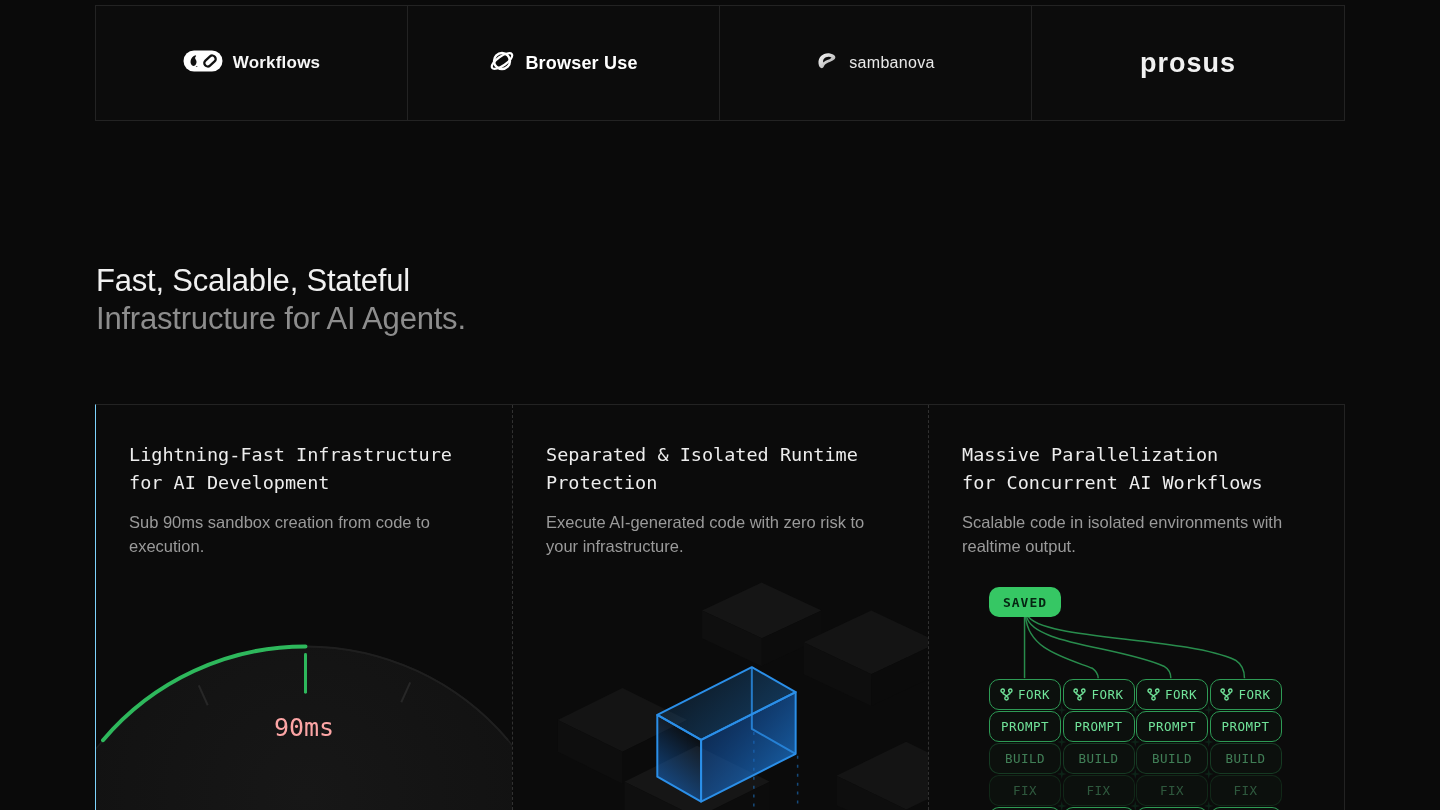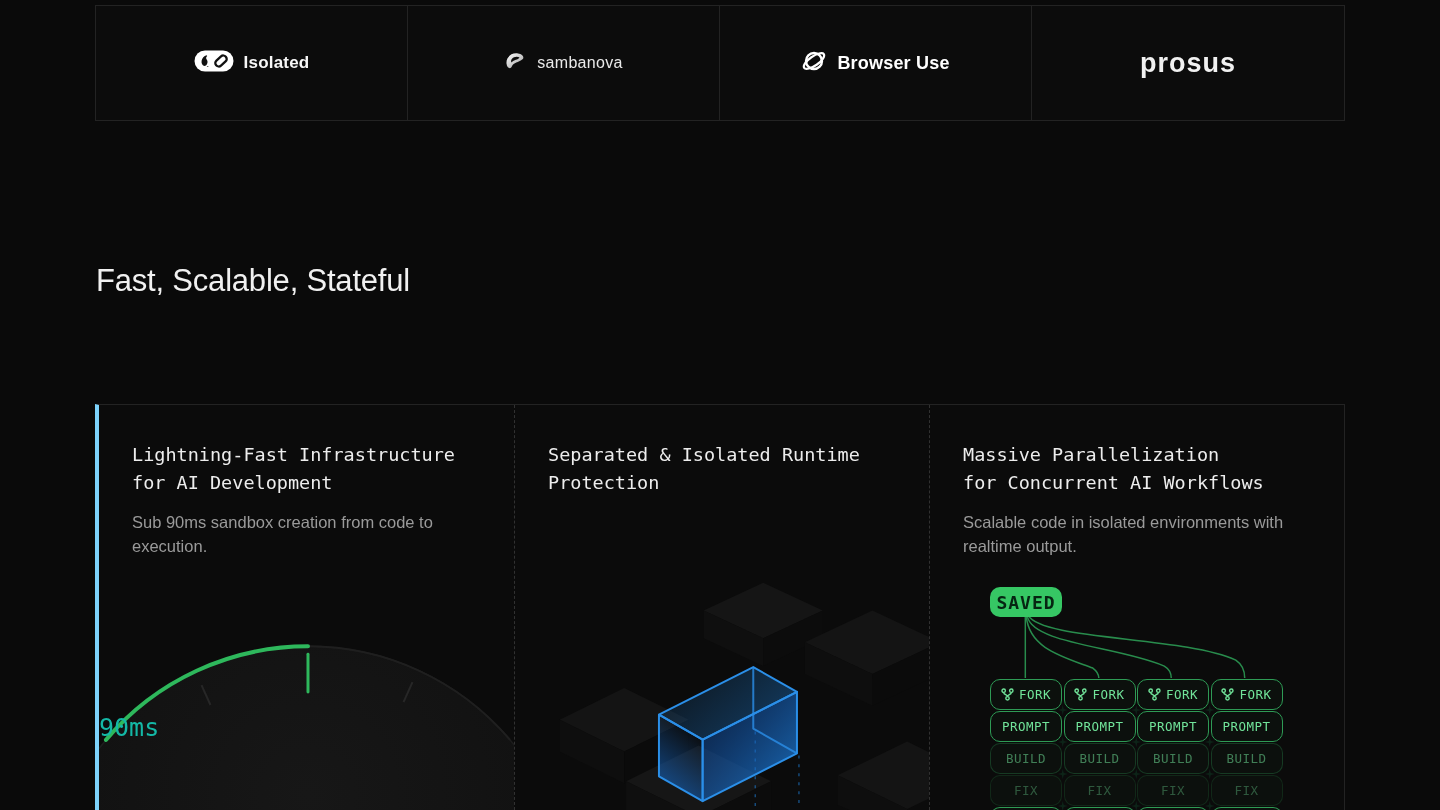--- a/index.html
+++ b/index.html
@@ -24,48 +24,48 @@
 
   
   .hero{ position:absolute; left:96px; top:262px; }
   .hero .l1{ font-size:31px; line-height:38px; font-weight:500; color:#f1f1f1; letter-spacing:-.2px; }
   .hero .l2{ font-size:31px; line-height:38px; font-weight:400; color:#8d8d8d; letter-spacing:-.2px; }
 
   
   .cards{
     position:absolute; left:95px; top:404px; width:1250px; height:406px;
     display:grid; grid-template-columns:1fr 1fr 1fr;
-    border-top:1px solid #232323; border-left:4px solid #7dd3fc; border-right:1px solid #232323;
+    border-top:1px solid #232323; border-left:1px solid #7dd3fc; border-right:1px solid #232323;
   }
   .card{ position:relative; overflow:hidden; padding:36px 33px 0 33px; background:#0b0b0b; }
   .card + .card{ border-left:1px dashed #313131; }
   .card-title{
     font-family:"DejaVu Sans Mono", monospace;
     font-size:18.5px; line-height:28px; font-weight:500; color:#ededed;
     white-space:pre-line; letter-spacing:0;
   }
   .card-desc{
     margin-top:13px; max-width:345px;
     font-size:16.5px; line-height:24px; color:#9a9a9a; font-weight:400;
   }
   .illus{ position:absolute; left:0; top:0; width:100%; height:100%; pointer-events:none; }
 
   
   .gauge-value{
-    position:absolute; left:0; top:0; width:100%; text-align:left;
-    font-family:"DejaVu Sans Mono", monospace; font-size:25px; color:#14b8a6;
+    position:absolute; left:0; top:0; width:100%; text-align:center;
+    font-family:"DejaVu Sans Mono", monospace; font-size:25px; color:#fca5a5;
   }
 
   
   .diagram{ position:absolute; inset:0; }
   .saved-badge{
     position:absolute; left:60px; top:182px; width:72px; height:30px;
     background:#36c764; border-radius:10px;
     display:flex; align-items:center; justify-content:center;
-    font-family:"DejaVu Sans Mono", monospace; font-size:18px; letter-spacing:1px;
+    font-family:"DejaVu Sans Mono", monospace; font-size:13px; letter-spacing:1px;
     color:#062512; font-weight:700;
   }
   .node{
     position:absolute; width:72px; height:31px; border-radius:10px;
     display:flex; align-items:center; justify-content:center; gap:5px;
     font-family:"DejaVu Sans Mono", monospace; font-size:12.5px; letter-spacing:.5px;
     border:1.5px solid #2e9b55; color:#71e49a; background:rgba(13,26,18,.35);
   }
   .node.row-build{ border-color:rgba(46,155,85,.30); color:rgba(113,228,154,.52);text-align:right; }
   .node.row-fix  { border-color:rgba(46,155,85,.18); color:rgba(113,228,154,.34); }
@@ -84,58 +84,59 @@
   <div class="logo-cell">
     <span>
       <svg width="40" height="22" viewBox="0 0 40 22">
         <rect x="0.5" y="0.5" width="39" height="21" rx="10.5" fill="#ffffff"></rect>
         <path d="M10.2,16 C8.2,15.4 7.2,13.2 7.6,10.8 C8,8.2 10,5.8 12.6,5.2 L13.2,5.9 C11.6,7.4 12,8.4 13,9.9 C14,11.4 13.6,13.9 12,15.6 L10.2,16 Z M12.6,16.2 L14.6,15.9 L13.9,17 Z" fill="#111111"></path>
         <g transform="rotate(-42 27 11)">
           <rect x="20.5" y="7.6" width="13" height="6.8" rx="3.4" fill="none" stroke="#111111" stroke-width="2.3"></rect>
         </g>
       </svg>
     </span>
-    <span class="lc-label">Isolated</span>
+    <span class="lc-label">Workflows</span>
+  </div>
+
+  <div class="logo-cell">
+    <span>
+      <svg width="26" height="26" viewBox="0 0 26 26">
+        <circle cx="13" cy="13" r="8" fill="none" stroke="#ffffff" stroke-width="2.4"></circle>
+        <g transform="rotate(-35 13 13)">
+          <ellipse cx="13" cy="13" rx="12" ry="4.6" fill="none" stroke="#ffffff" stroke-width="2.2"></ellipse>
+        </g>
+      </svg>
+    </span>
+    <span class="bu-label">Browser Use</span>
   </div>
 
   <div class="logo-cell">
     <span>
       <svg width="23" height="24" viewBox="0 0 23 24">
         <defs>
           <linearGradient id="snGrad" x1="0" y1="0" x2="1" y2="1">
             <stop offset="0" stop-color="#ffffff"></stop>
               <stop offset="1" stop-color="#9d9d9d"></stop>
           </linearGradient>
         </defs>
         <path d="M2.5,14.5 C2,8 7.5,3.5 14,4.5 C19,5.3 20.8,8.4 18.2,10.6 C14.4,13.8 9.8,13.2 7.8,17.6 C6.4,20.6 2.9,19.2 2.5,14.5 Z
                  M7.5,13.5 C10,10.5 14,11 15.5,8.5 C13.5,7.2 9.5,7.6 7.8,10 C6.9,11.3 6.9,12.6 7.5,13.5 Z" fill="url(#snGrad)"></path>
       </svg>
     </span>
     <span class="sn-label">sambanova</span>
   </div>
 
   <div class="logo-cell">
-    <span>
-      <svg width="26" height="26" viewBox="0 0 26 26">
-        <circle cx="13" cy="13" r="8" fill="none" stroke="#ffffff" stroke-width="2.4"></circle>
-        <g transform="rotate(-35 13 13)">
-          <ellipse cx="13" cy="13" rx="12" ry="4.6" fill="none" stroke="#ffffff" stroke-width="2.2"></ellipse>
-        </g>
-      </svg>
-    </span>
-    <span class="bu-label">Browser Use</span>
-  </div>
-
-  <div class="logo-cell">
     <span class="pr-label">prosus</span>
   </div>
 </div>
 
 <div class="hero">
   <div class="l1">Fast, Scalable, Stateful</div>
+  <div class="l2">Infrastructure for AI Agents.</div>
 </div>
 
 <div class="cards">
 
   <div class="card">
     <div class="card-title">Lightning-Fast Infrastructure
 for AI Development</div>
     <div class="card-desc">Sub 90ms sandbox creation from code to execution.</div>
 
     <svg class="illus" width="417" height="406" viewBox="0 0 417 406">
@@ -151,20 +152,21 @@
       <line x1="210" y1="250" x2="210" y2="288" stroke="#2eb85c" stroke-width="3" stroke-linecap="round"></line>
       <line x1="103" y1="281" x2="112" y2="301" stroke="#272727" stroke-width="2"></line>
       <line x1="315" y1="278" x2="306" y2="298" stroke="#272727" stroke-width="2"></line>
     </svg>
     <div class="gauge-value" style="top:308px;">90ms</div>
   </div>
 
   <div class="card">
     <div class="card-title">Separated &amp; Isolated Runtime
 Protection</div>
+    <div class="card-desc">Execute AI-generated code with zero risk to your infrastructure.</div>
 
     <svg class="illus" width="417" height="406" viewBox="0 0 417 406">
       <defs>
         <linearGradient id="faceL" x1="0" y1="1" x2="0.4" y2="0">
           <stop offset="0" stop-color="#1565c0" stop-opacity="0.8"></stop>
           <stop offset="1" stop-color="#1565c0" stop-opacity="0"></stop>
         </linearGradient>
         <linearGradient id="faceR" x1="0" y1="0" x2="1" y2="1">
           <stop offset="0" stop-color="#0d47a1" stop-opacity="0.35"></stop>
           <stop offset="1" stop-color="#1e7fd8" stop-opacity="0.85"></stop>

